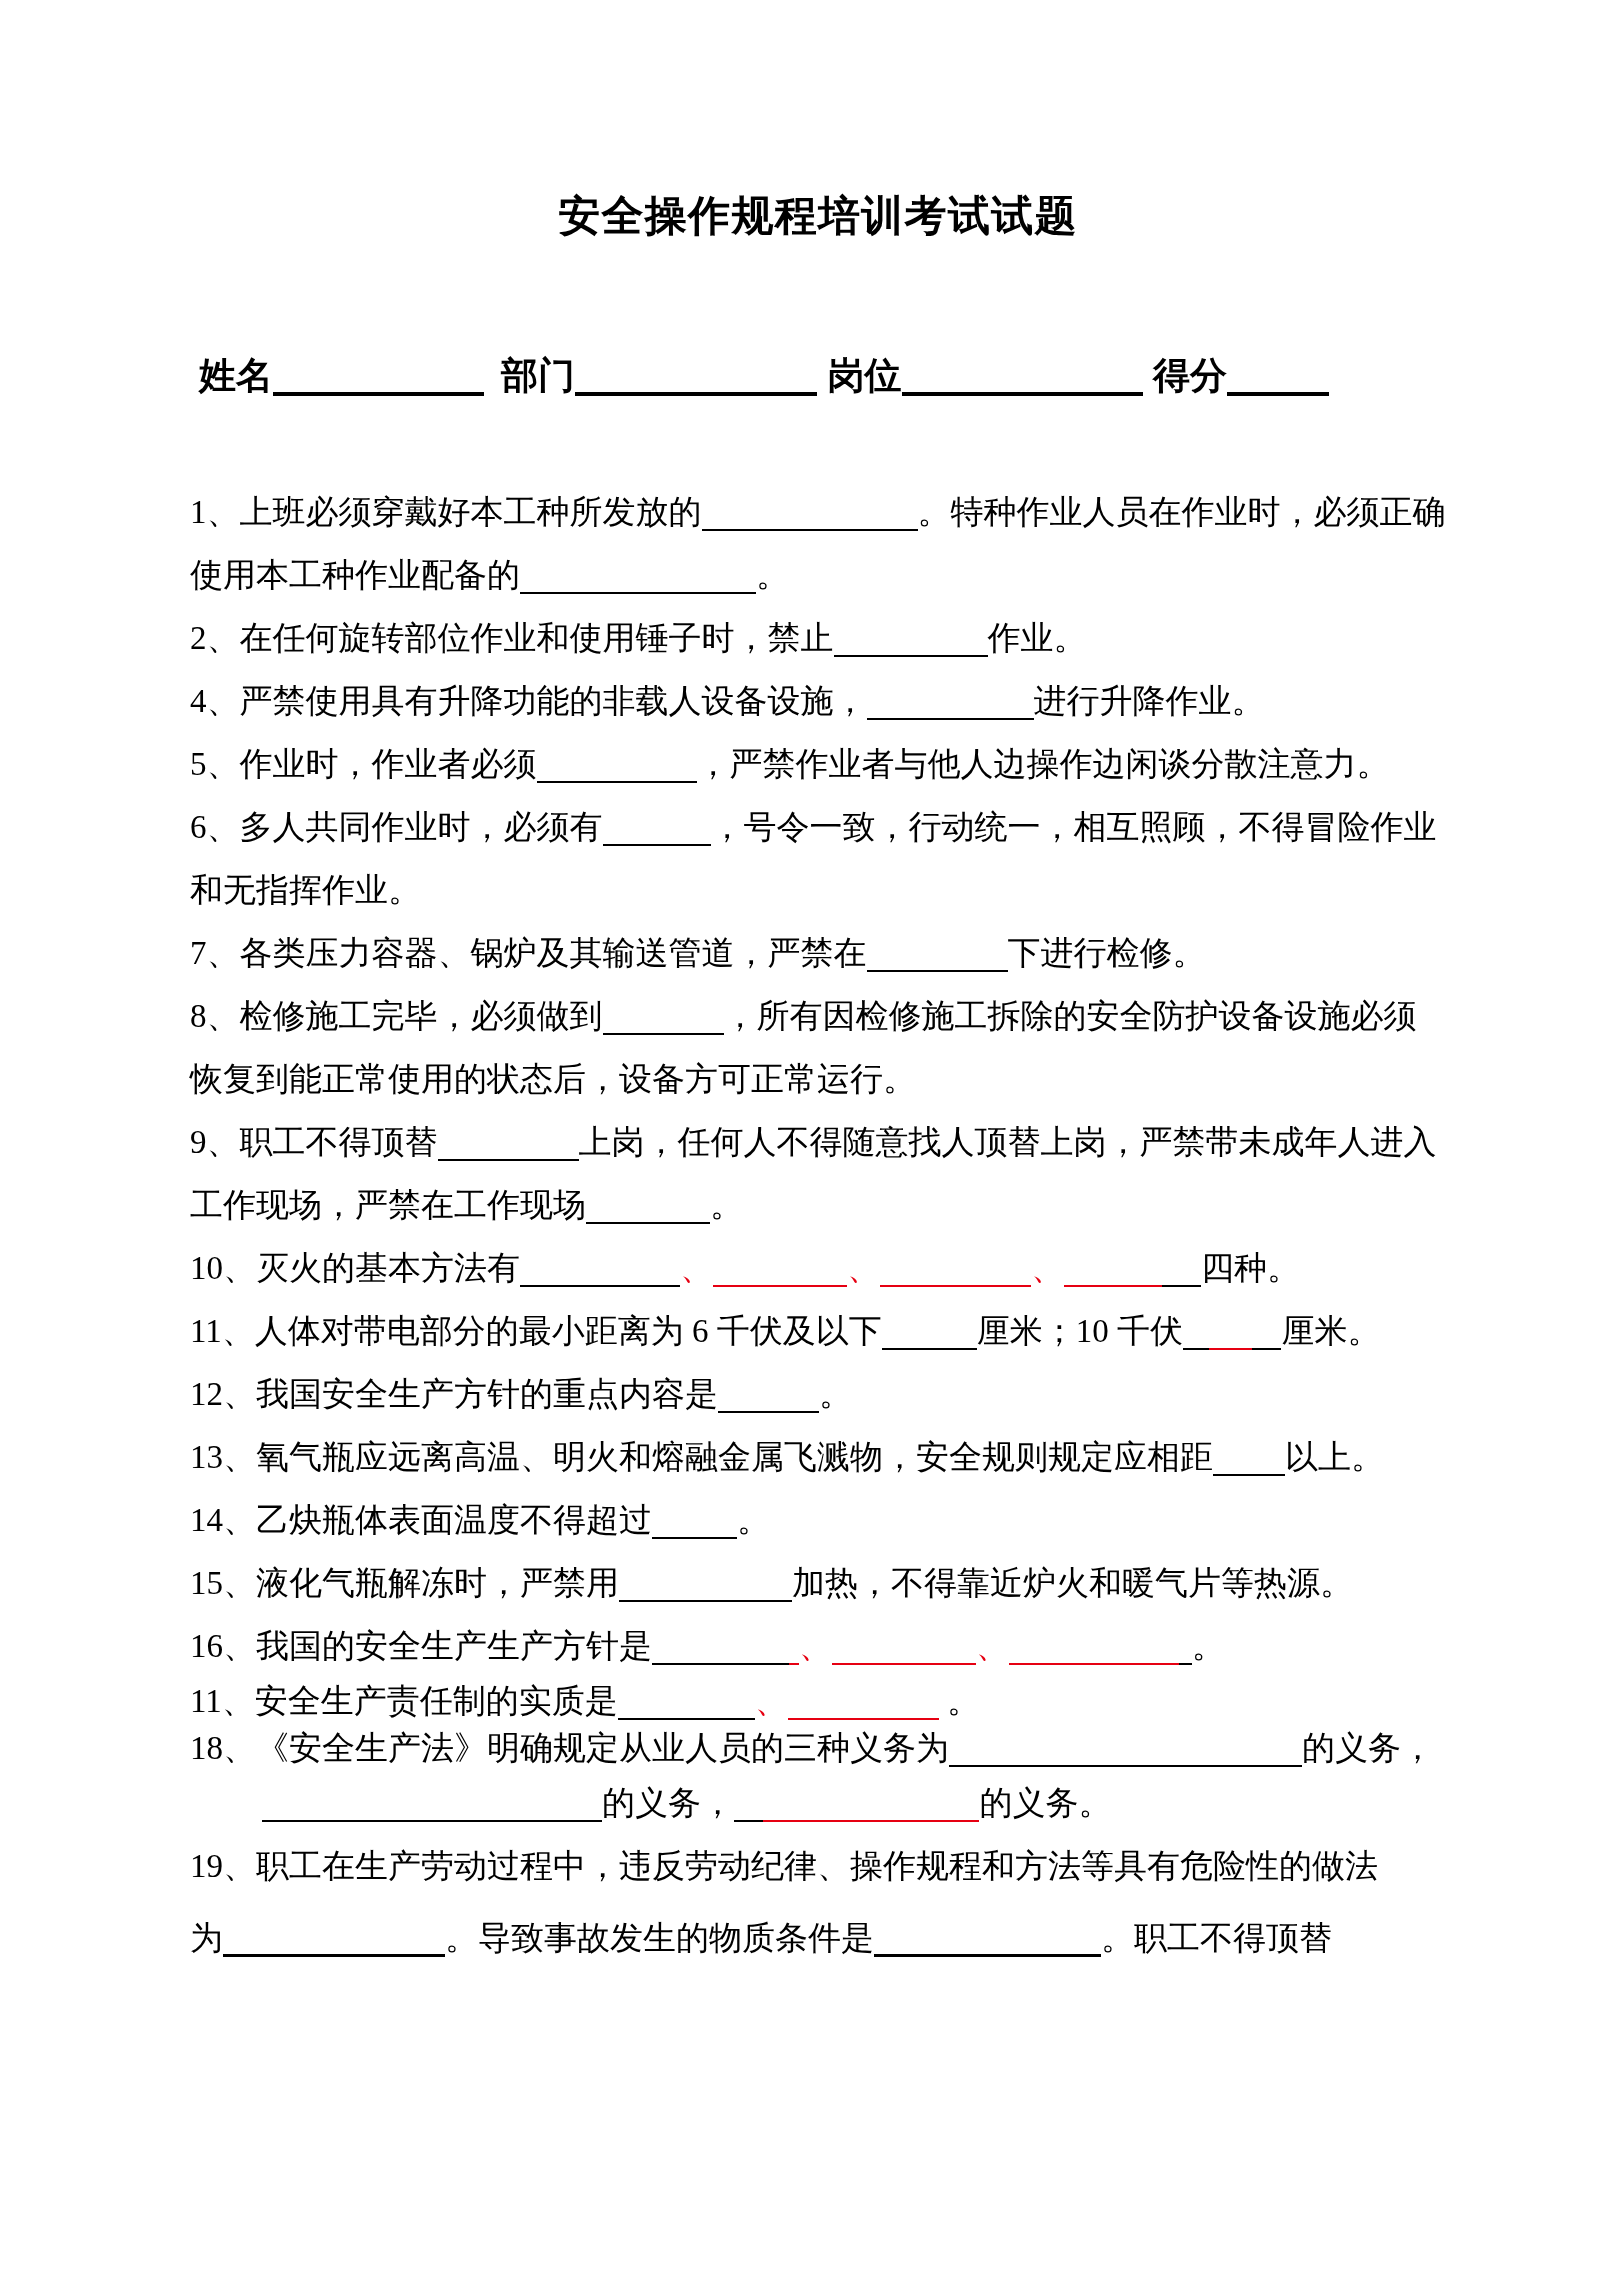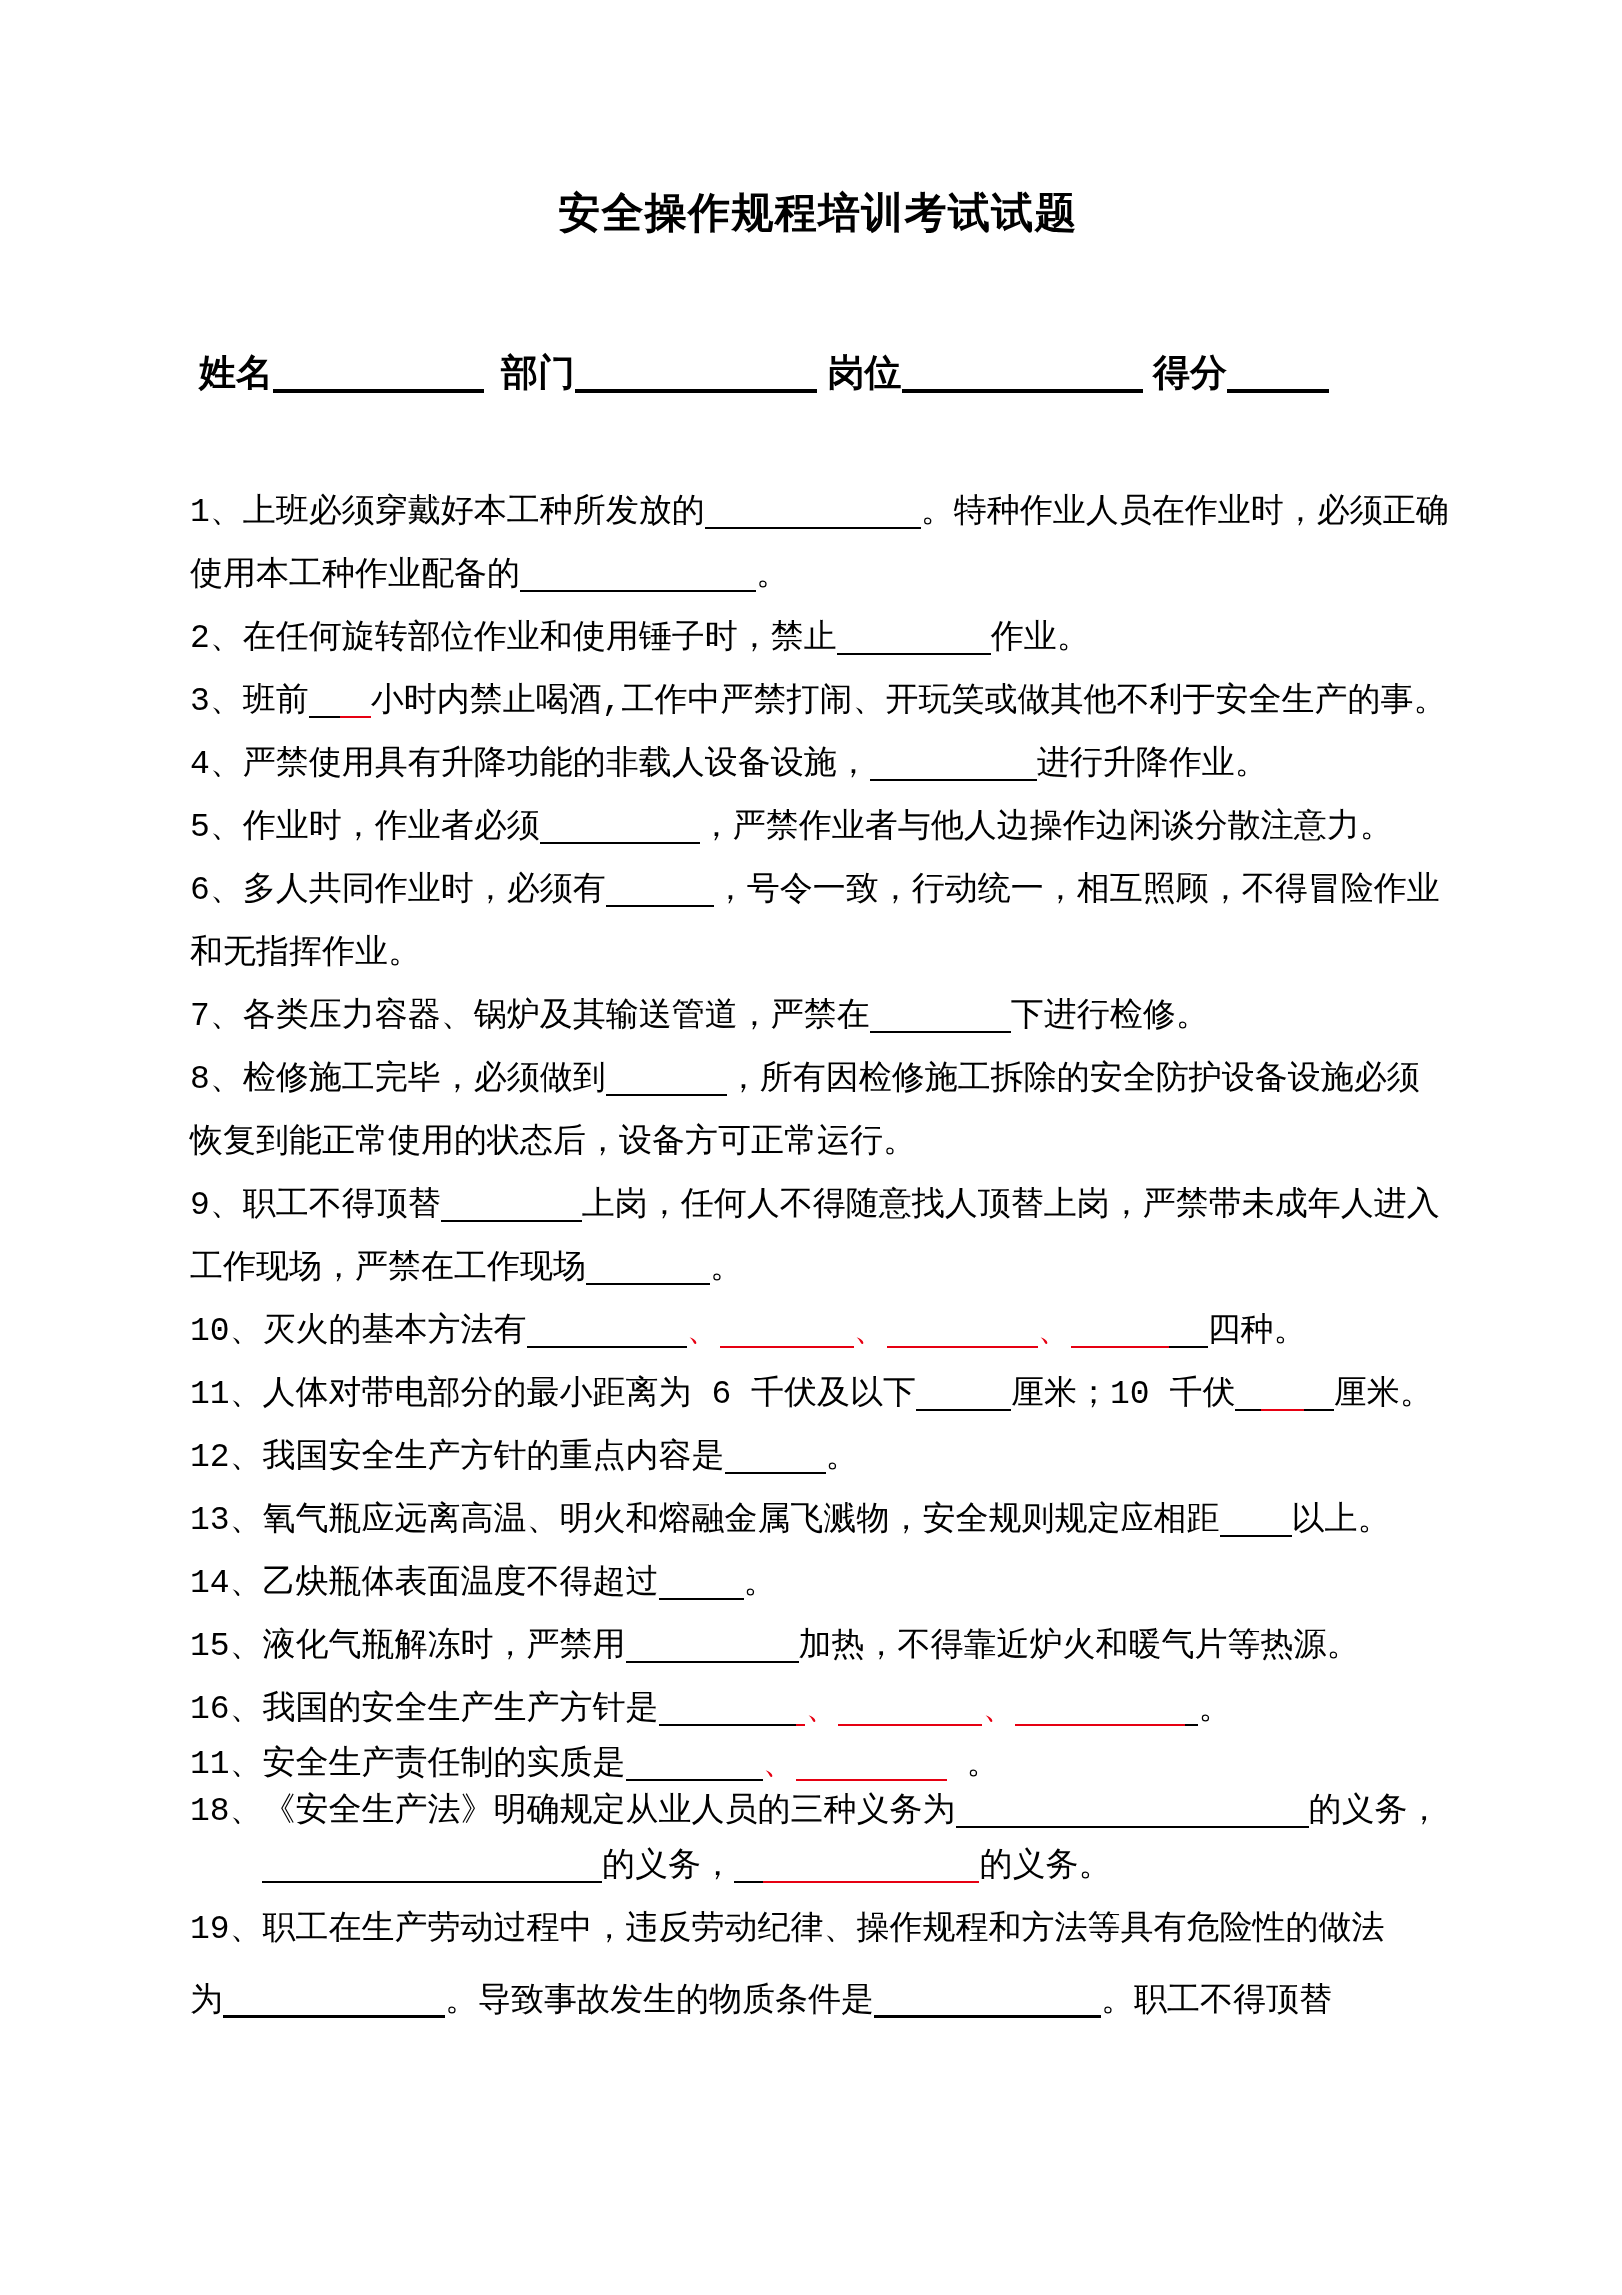--- a/index.html
+++ b/index.html
@@ -4,21 +4,21 @@
 <style>
   :root { --red:#e60012; --ink:#000000; }
   html,body { margin:0; padding:0; }
   body { background:#ffffff; }
   .page {
     position:relative;
     width:1623px; height:2295px;
     background:#ffffff;
     overflow:hidden;
     color:var(--ink);
-    font-family:Liberation Mono, monospace;
+    font-family:Liberation Serif, serif;
   }
   .inner { padding:0 177px 0 190px; }
   .title {
     margin:193px 0 0 0;
     font-size:42px; line-height:46px;
     font-weight:700; text-align:center;
     letter-spacing:1.3px;
   }
   .header-row {
     margin-top:115px;
@@ -48,21 +48,20 @@
 <body>
 
 <div class="page">
   <div class="inner">
     <h1 class="title">安全操作规程培训考试试题</h1>
     <div class="header-row" id="header-row"><span>姓名</span><span class="hblank" style="width: 211px;"></span><span style="margin-left: 17px;">部门</span><span class="hblank" style="width: 242px;"></span><span style="margin-left: 10.5px;">岗位</span><span class="hblank" style="width: 241px;"></span><span style="margin-left: 10.5px;">得分</span><span class="hblank" style="width: 102px;"></span></div>
     <div class="qbody" id="lines">
         <div class="line"><span class="txt">1、上班必须穿戴好本工种所发放的</span><span class="blank" style="width: 216px;"></span><span class="txt">。特种作业人员在作业时，必须正确</span></div>
         <div class="line"><span class="txt">使用本工种作业配备的</span><span class="blank" style="width: 236px;"></span><span class="txt">。</span></div>
         <div class="line"><span class="txt">2、在任何旋转部位作业和使用锤子时，禁止</span><span class="blank" style="width: 154px;"></span><span class="txt">作业。</span></div>
-        <div class="line"><span class="txt">3、班前</span><span class="blank" style="width: 31px;"></span><span class="blank red" style="width: 31px;"></span><span class="txt">小时内禁止喝酒,工作中严禁打闹、开玩笑或做其他不利于安全生产的事。</span></div>
         <div class="line"><span class="txt">4、严禁使用具有升降功能的非载人设备设施，</span><span class="blank" style="width: 167px;"></span><span class="txt">进行升降作业。</span></div>
         <div class="line"><span class="txt">5、作业时，作业者必须</span><span class="blank" style="width: 160px;"></span><span class="txt">，严禁作业者与他人边操作边闲谈分散注意力。</span></div>
         <div class="line"><span class="txt">6、多人共同作业时，必须有</span><span class="blank" style="width: 108px;"></span><span class="txt">，号令一致，行动统一，相互照顾，不得冒险作业</span></div>
         <div class="line"><span class="txt">和无指挥作业。</span></div>
         <div class="line"><span class="txt">7、各类压力容器、锅炉及其输送管道，严禁在</span><span class="blank" style="width: 141px;"></span><span class="txt">下进行检修。</span></div>
         <div class="line"><span class="txt">8、检修施工完毕，必须做到</span><span class="blank" style="width: 121px;"></span><span class="txt">，所有因检修施工拆除的安全防护设备设施必须</span></div>
         <div class="line"><span class="txt">恢复到能正常使用的状态后，设备方可正常运行。</span></div>
         <div class="line"><span class="txt">9、职工不得顶替</span><span class="blank" style="width: 141px;"></span><span class="txt">上岗，任何人不得随意找人顶替上岗，严禁带未成年人进入</span></div>
         <div class="line"><span class="txt">工作现场，严禁在工作现场</span><span class="blank" style="width: 124px;"></span><span class="txt">。</span></div>
         <div class="line"><span class="txt">10、灭火的基本方法有</span><span class="blank" style="width: 160px;"></span><span class="txt red">、</span><span class="blank red" style="width: 134px;"></span><span class="txt red">、</span><span class="blank red" style="width: 151px;"></span><span class="txt red">、</span><span class="blank red" style="width: 98px;"></span><span class="blank" style="width: 39px;"></span><span class="txt">四种。</span></div>

